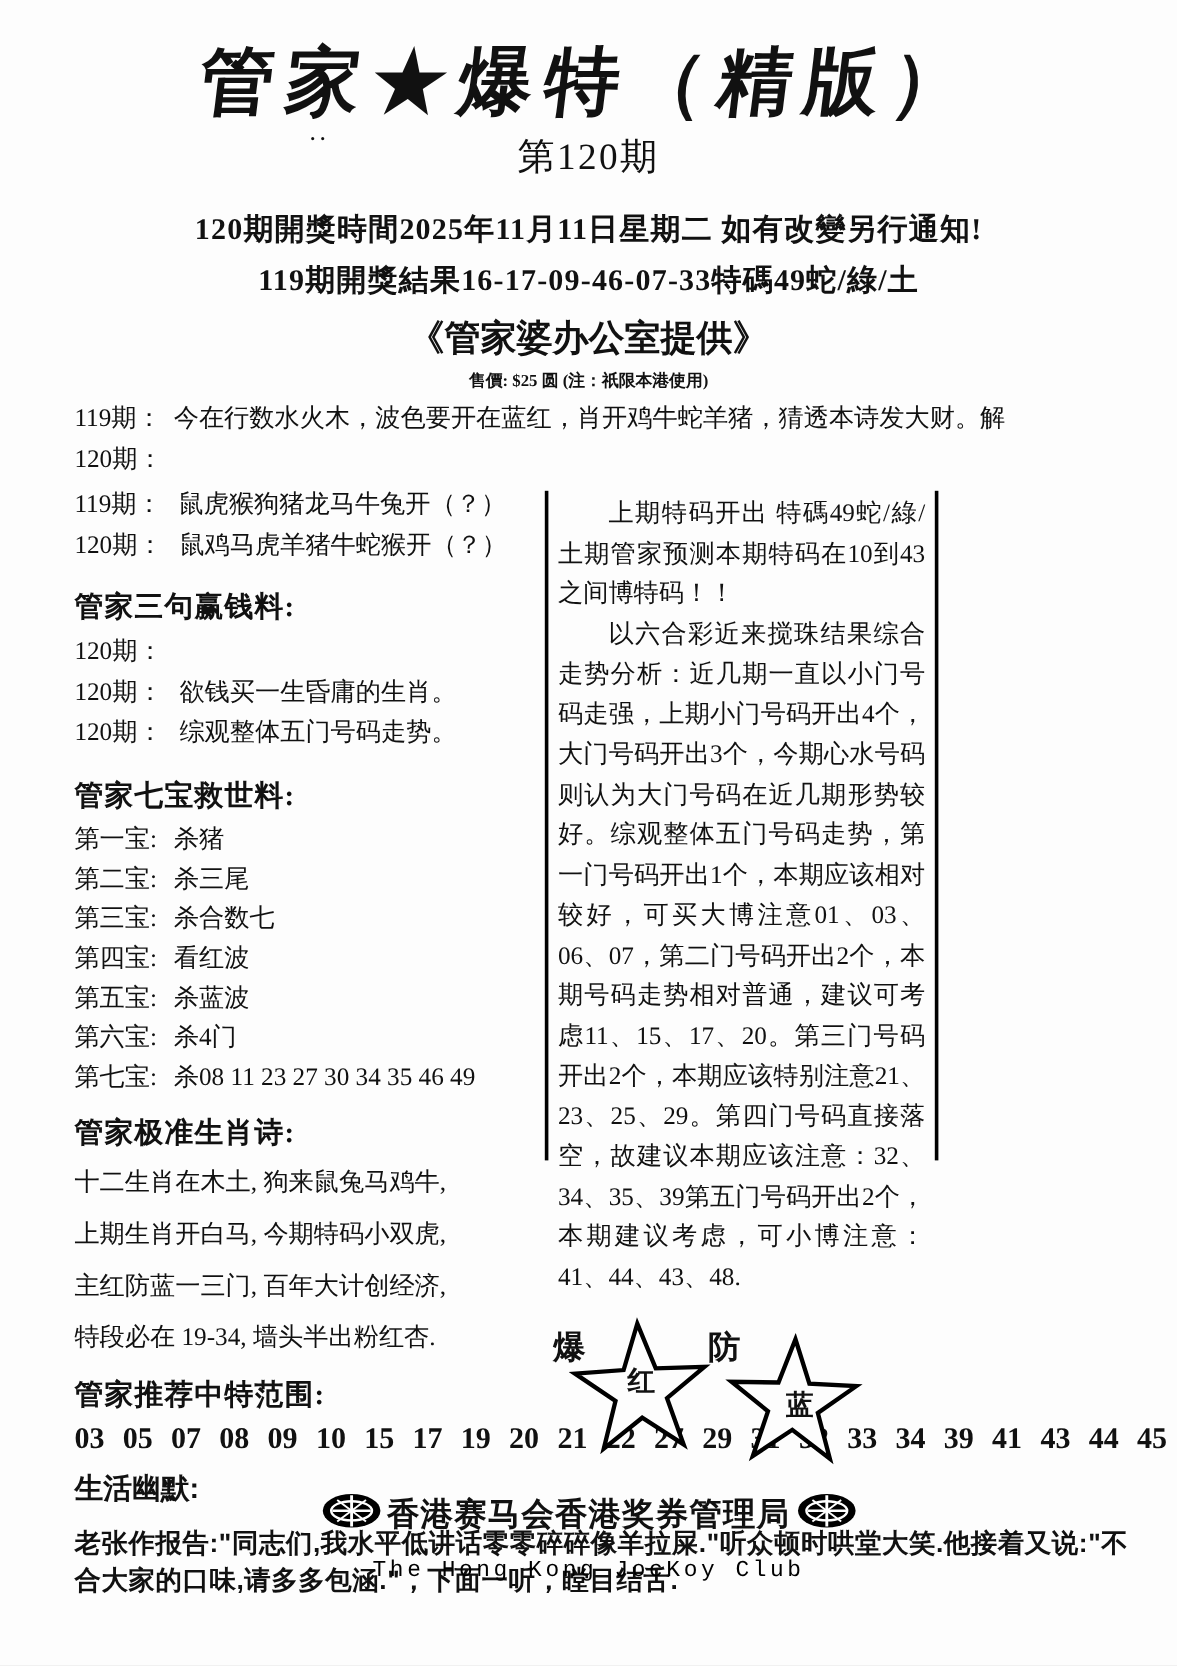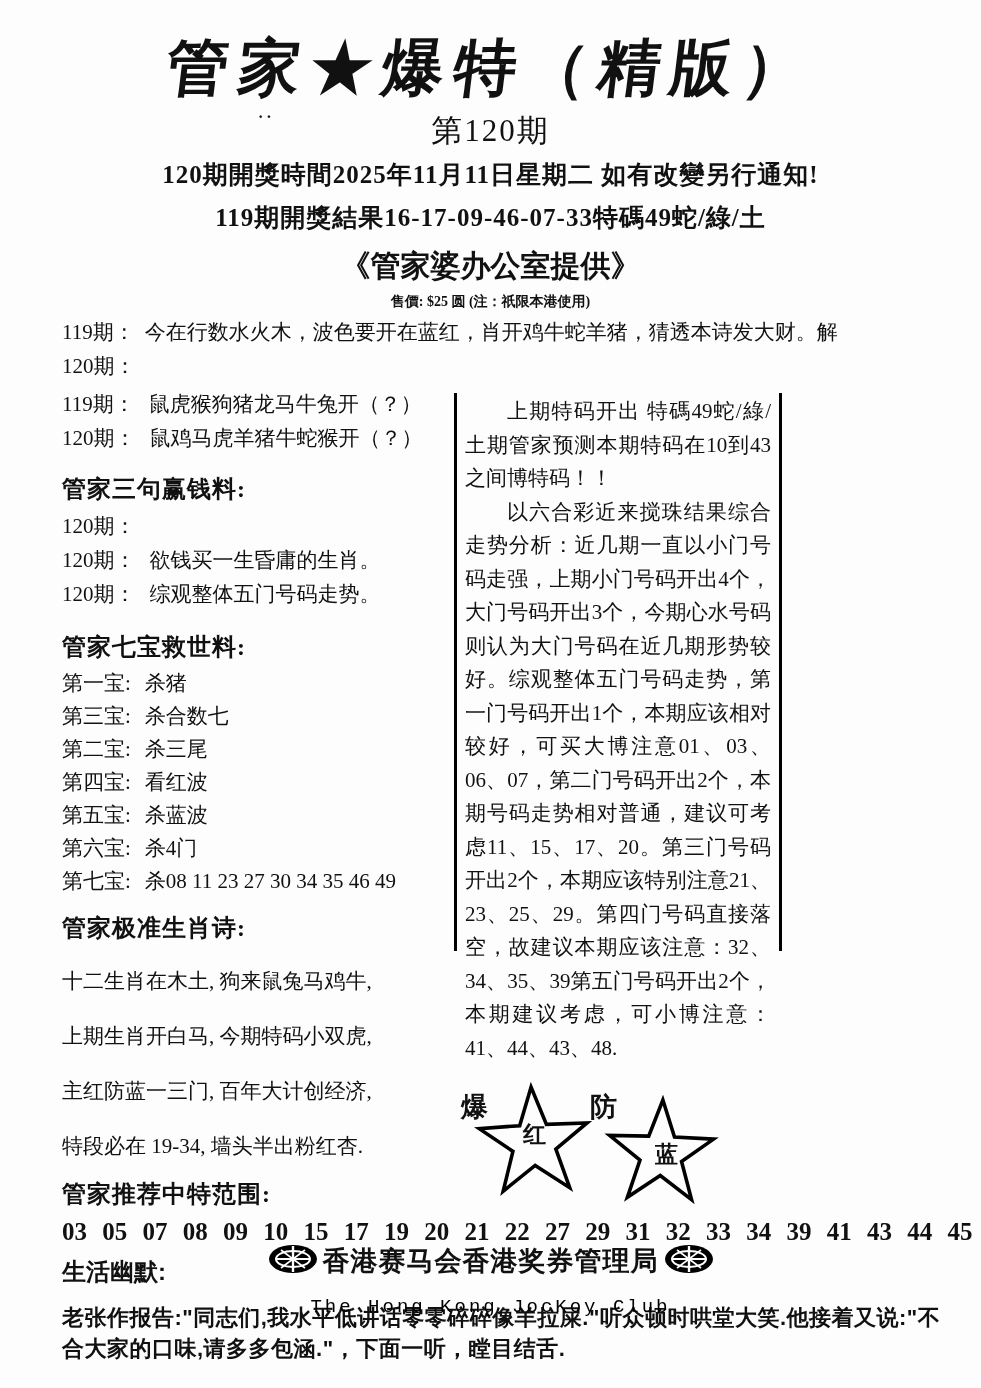--- a/index.html
+++ b/index.html
@@ -9,35 +9,35 @@
     font-family:"Liberation Serif","DejaVu Serif",serif;
   }
   
   .masthead{
     text-align:center;margin-top:26px;
     font-size:62px;font-weight:900;letter-spacing:10px;
     transform:skewX(-7deg);white-space:nowrap;
   }
   .title-dots{position:absolute;left:258px;top:108px;font-size:16px;letter-spacing:3px;font-weight:bold;}
   .issue{text-align:center;font-size:31px;margin-top:0px;letter-spacing:2px;}
-  .drawtime{text-align:center;font-size:25px;font-weight:bold;margin-top:6px;letter-spacing:1px;}
+  .drawtime{text-align:center;font-size:25px;font-weight:bold;margin-top:22px;letter-spacing:1px;}
   .result{text-align:center;font-size:25px;font-weight:bold;margin-top:10px;letter-spacing:1px;}
   .provider{text-align:center;font-size:30px;font-weight:bold;margin-top:12px;}
   .price{text-align:center;font-size:14px;font-weight:bold;margin-top:6px;}
   
   .content{padding:0 40px 0 62px;}
   .sec-title{font-size:24px;font-weight:bold;margin:14px 0 6px 0;letter-spacing:1px;}
   .row{display:flex;font-size:21px;line-height:25px;margin-top:9px;white-space:nowrap;}
   .row .lbl{margin-right:14px;}
   .wide-row .lbl{margin-right:10px;}
   .columns{display:flex;align-items:flex-start;margin-top:4px;}
   .left-col{width:392px;flex:none;}
   .left-col .row{font-size:21px;}
   .treasure .row{margin-top:8px;}
-  .poem{font-size:21px;line-height:35px;margin-top:20px;}
+  .poem{font-size:21px;line-height:35px;margin-top:8px;}
   .right-col{
     flex:none;width:306px;margin-top:10px;
     border-left:3px solid #000;border-right:3px solid #000;
     padding:2px 8px 0 8px;height:556px;position:relative;
   }
   .right-col p{
     margin:0;font-size:21px;line-height:33.5px;text-align:justify;text-indent:2em;
   }
   
   .stars{display:flex;margin-top:16px;margin-left:-4px;}
@@ -122,26 +122,26 @@
           </div>
         </div>
 
         <div class="treasure">
           <div class="sec-title" style="margin-top:24px;">管家七宝救世料:</div>
           <div class="row">
             <span class="lbl">第一宝:</span>
             <span>杀猪</span>
           </div>
           <div class="row">
+            <span class="lbl">第二宝:</span>
+            <span>杀三尾</span>
+          </div>
+          <div class="row">
             <span class="lbl">第三宝:</span>
             <span>杀合数七</span>
-          </div>
-          <div class="row">
-            <span class="lbl">第二宝:</span>
-            <span>杀三尾</span>
           </div>
           <div class="row">
             <span class="lbl">第四宝:</span>
             <span>看红波</span>
           </div>
           <div class="row">
             <span class="lbl">第五宝:</span>
             <span>杀蓝波</span>
           </div>
           <div class="row">

